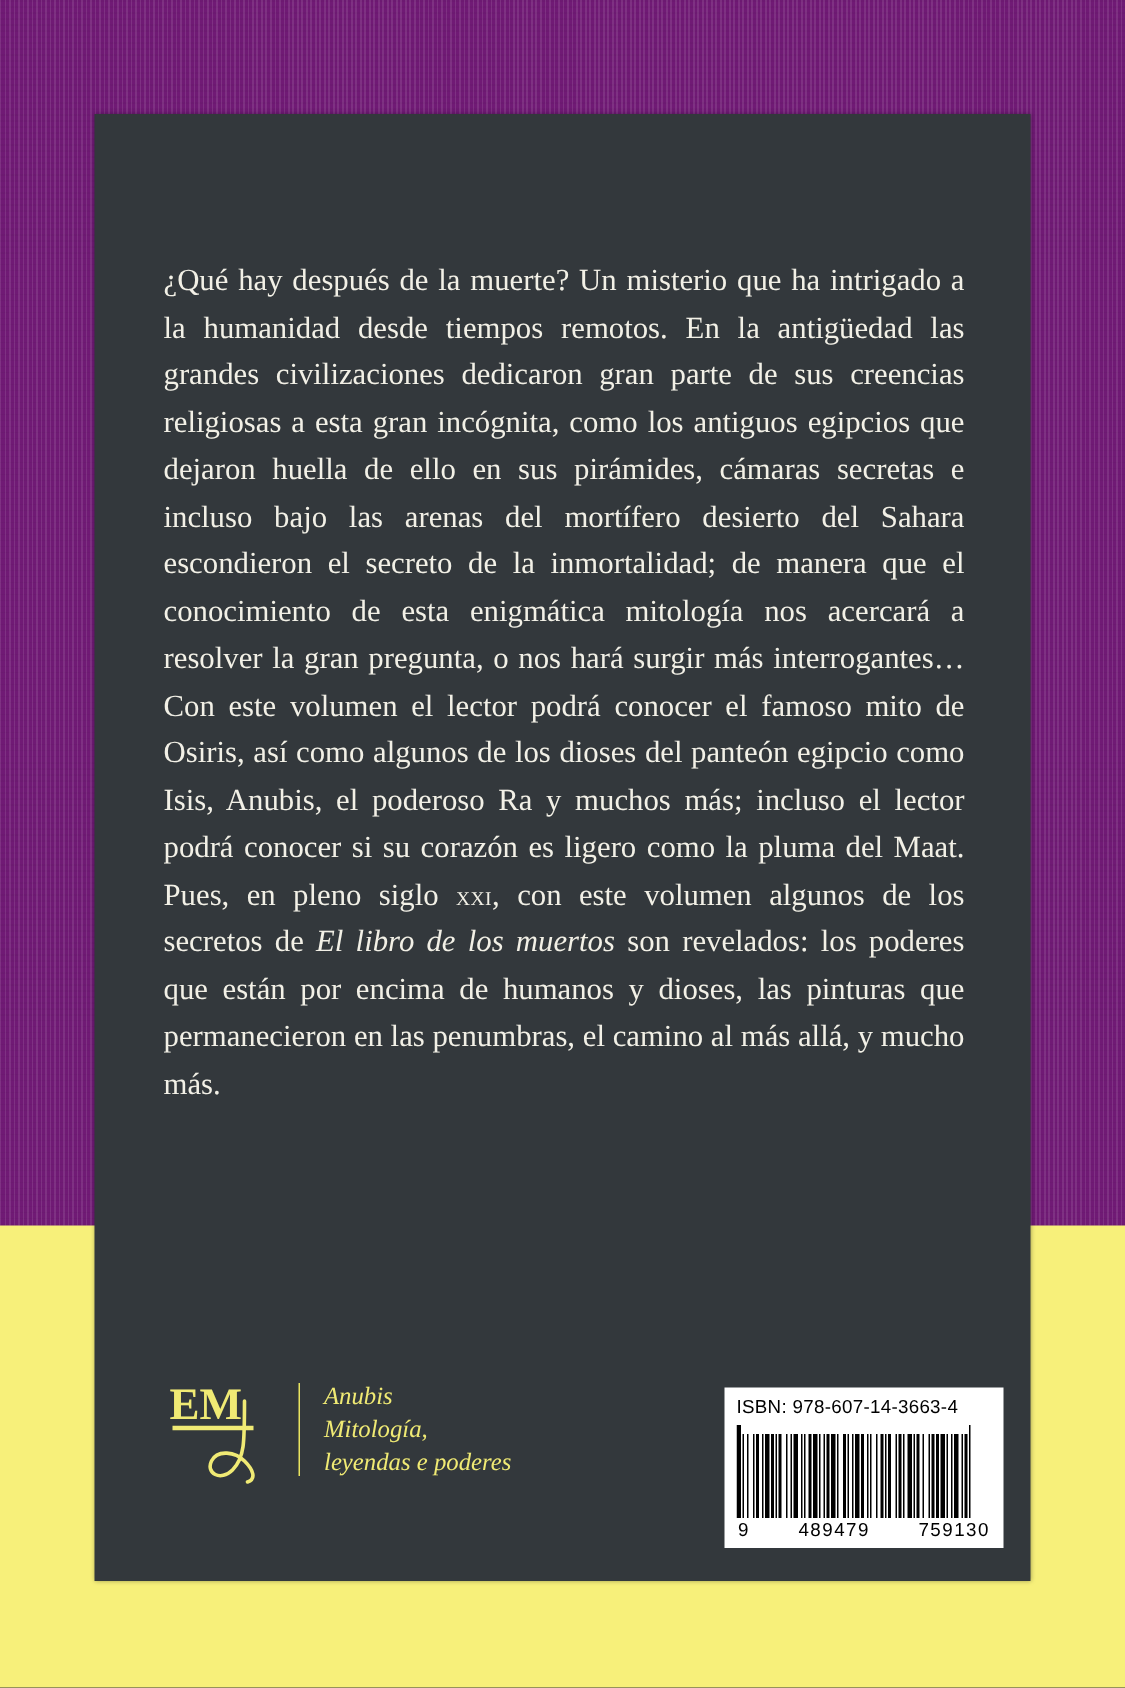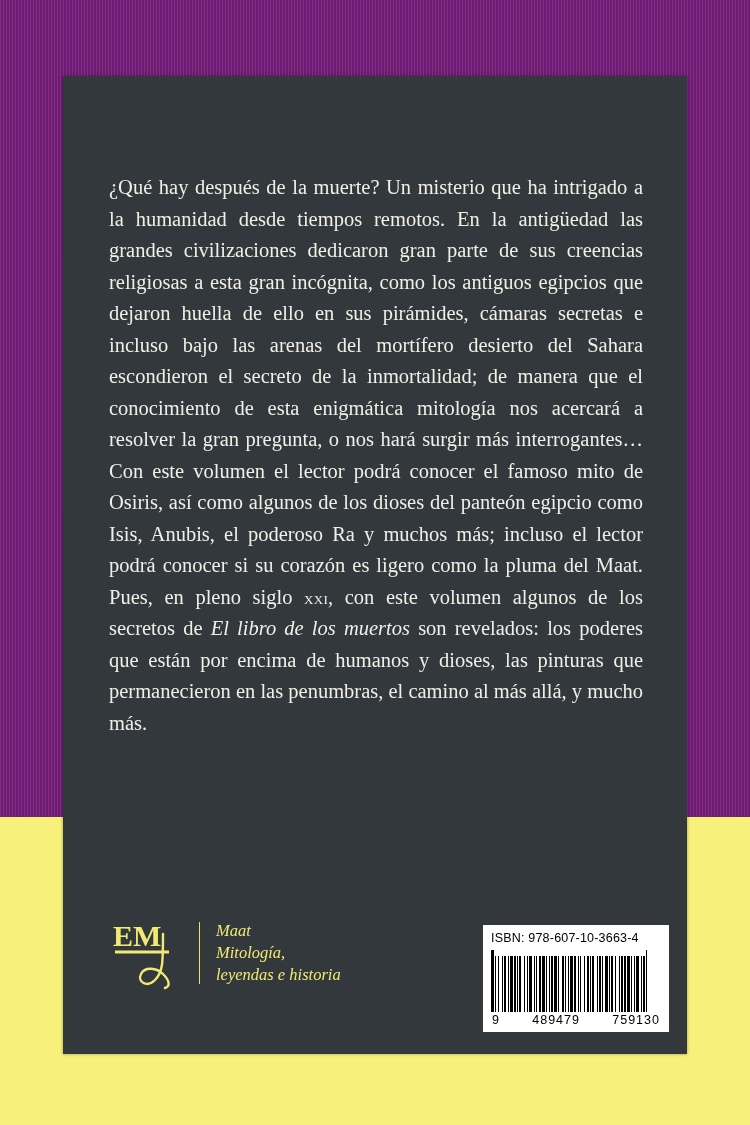--- a/index.html
+++ b/index.html
@@ -146,28 +146,28 @@
     <div class="logo-block">
       <div class="logo-mark">
         <svg width="78" height="78" viewBox="0 0 78 78" xmlns="http://www.w3.org/2000/svg">
           <text x="2" y="32" font-family="Liberation Serif, serif" font-size="30" font-weight="bold" fill="#f0ea74">EM</text>
           <path d="M4 38 H58" stroke="#f0ea74" stroke-width="3" fill="none"></path>
           <path d="M52 20 C52 48, 52 58, 44 66 C36 74, 26 68, 30 60 C34 52, 46 54, 52 60 C58 66, 60 72, 54 74" stroke="#f0ea74" stroke-width="2.4" fill="none" stroke-linecap="round"></path>
         </svg>
       </div>
       <div class="divider"></div>
       <div class="serie-text">
-        <span class="serie-label">Maat</span>
+        <span class="serie-label">Anubis</span>
         <span class="serie-label">Mitología,</span>
-        <span class="serie-label">leyendas e historia</span>
+        <span class="serie-label">leyendas e poderes</span>
       </div>
     </div>
 
     <div class="isbn-box">
-      <div class="isbn-text">ISBN: 978-607-10-3663-4</div>
+      <div class="isbn-text">ISBN: 978-607-14-3663-4</div>
       <div class="barcode">
           <span style="width: 3px; height: 62px; background: rgb(0, 0, 0);"></span>
           <span style="width: 1px; height: 62px; background: transparent;"></span>
           <span style="width: 1px; height: 56px; background: rgb(0, 0, 0);"></span>
           <span style="width: 2px; height: 56px; background: transparent;"></span>
           <span style="width: 1px; height: 56px; background: rgb(0, 0, 0);"></span>
           <span style="width: 3px; height: 56px; background: transparent;"></span>
           <span style="width: 1px; height: 56px; background: rgb(0, 0, 0);"></span>
           <span style="width: 1px; height: 56px; background: transparent;"></span>
           <span style="width: 2px; height: 56px; background: rgb(0, 0, 0);"></span>

